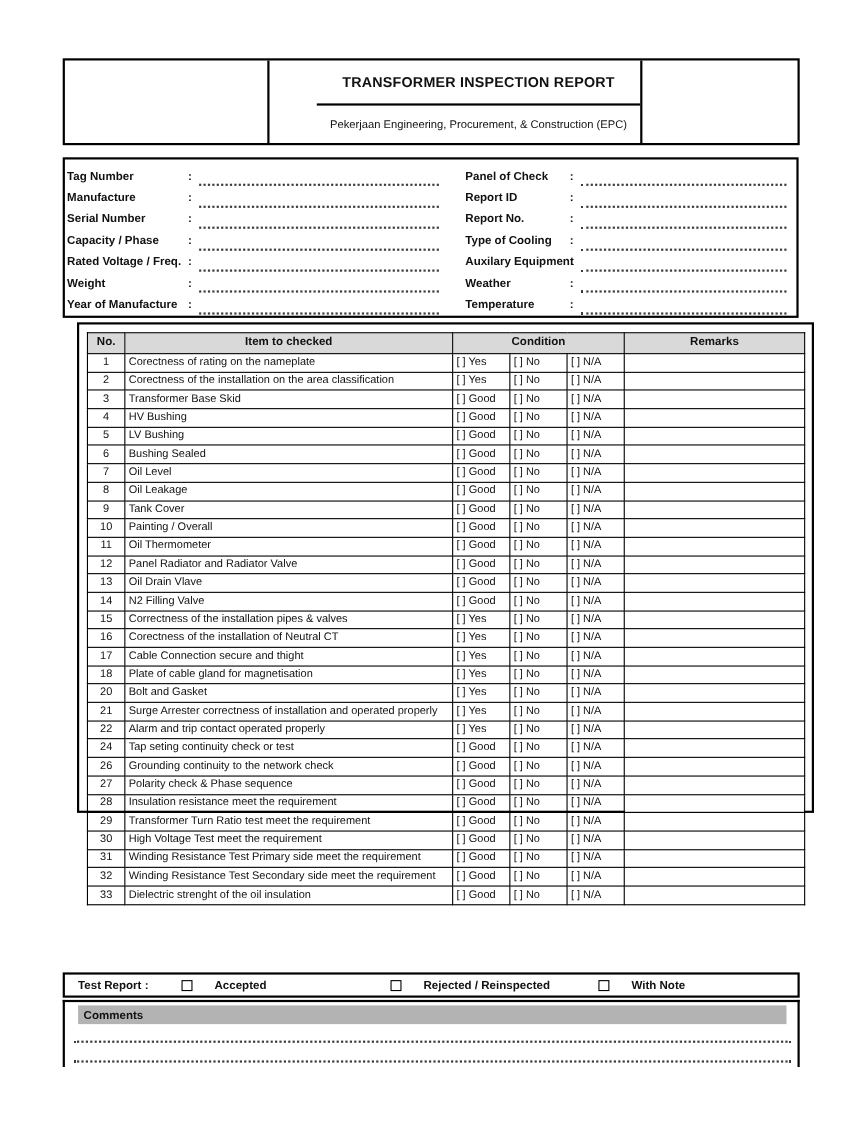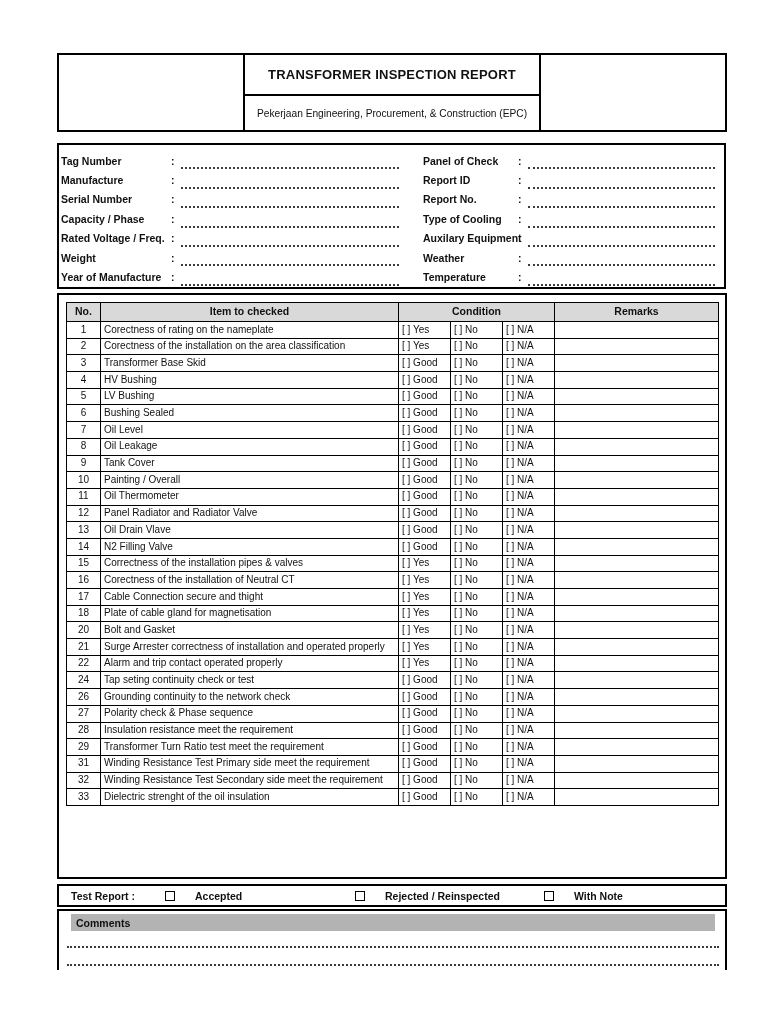--- a/index.html
+++ b/index.html
@@ -1,20 +1,20 @@
 <!DOCTYPE html>
 <html><head>
 <meta charset="utf-8">
 <style>
   * { margin:0; padding:0; box-sizing:border-box; }
   html,body { width:768px; height:1024px; background:#ffffff; font-family:"Liberation Sans", sans-serif; color:#111; }
   .page { position:relative; width:768px; height:1024px; background:#fff; overflow:hidden; }
 
   
-  .header-box { position:absolute; left:57px; top:53px; width:670px; height:79px; border:2px solid #000; display:flex; }
+  .header-box { position:absolute; left:57px; top:53px; width:670px; height:79px; border:2px solid #000; display:flex;gap:43px; }
   .hcell-left { width:186px; border-right:2px solid #000; }
   .hcell-center { width:296px; display:flex; flex-direction:column; border-right:2px solid #000; }
   .hcell-right { flex:1; }
   .title-row { flex:1.15; display:flex; align-items:center; justify-content:center; border-bottom:2px solid #000; }
   .subtitle-row { flex:1; display:flex; align-items:center; justify-content:center; }
   .report-title { font-size:13px; font-weight:bold; letter-spacing:.2px; }
   .report-subtitle { font-size:10.2px; white-space:nowrap; }
 
   
   .fields-box { position:absolute; left:57px; top:143px; width:669px; height:146px; border:2px solid #000; }
@@ -22,21 +22,21 @@
   #fields-left { left:2px; width:338px; }
   #fields-right { left:364px; width:292px; }
   .field-row { height:19.4px; display:flex; align-items:center; }
   .field-label { font-size:10.5px; font-weight:bold; white-space:nowrap; flex:0 0 auto; }
   #fields-left .field-label { width:110px; }
   #fields-right .field-label { width:95px; }
   .field-colon { font-size:10.5px; font-weight:bold; width:10px; }
   .field-line { flex:1; height:0; border-bottom:2px dotted #3c3c3c; align-self:flex-end; margin-bottom:1px; }
 
   
-  .table-box { position:absolute; left:57px; top:293px; width:670px; height:586px; border:2px solid #000; padding:7px 7px; }
+  .table-box { position:absolute; left:70px; top:293px; width:670px; height:446px; border:2px solid #000; padding:7px 7px; }
   table.checklist { width:652px; border-collapse:collapse; table-layout:fixed; }
   table.checklist th, table.checklist td { border:1px solid #000; font-size:10px; padding:0 3px; height:16.7px; line-height:1.05; overflow:hidden; white-space:nowrap; vertical-align:middle; }
   table.checklist th { height:19px; background:#d9d9d9; font-weight:bold; font-size:10.5px; text-align:center; }
   td.col-no { text-align:center; }
   td.col-cond { white-space:pre; }
   td.col-remarks { background:#fff; }
 
   
   .testreport-box { position:absolute; left:57px; top:884px; width:670px; height:23px; border:2px solid #000; }
   .tr-label { position:absolute; left:12px; top:50%; transform:translateY(-50%); font-size:10.5px; font-weight:bold; white-space:nowrap; }
@@ -367,20 +367,28 @@
           </tr>
           <tr>
             <td class="col-no">29</td>
             <td class="col-item">Transformer Turn Ratio test meet the requirement</td>
             <td class="col-cond">[  ] Good</td>
             <td class="col-cond">[  ] No</td>
             <td class="col-cond">[  ] N/A</td>
             <td class="col-remarks"></td>
           </tr>
           <tr>
+            <td class="col-no">30</td>
+            <td class="col-item">High Voltage Test meet the requirement</td>
+            <td class="col-cond">[  ] Good</td>
+            <td class="col-cond">[  ] No</td>
+            <td class="col-cond">[  ] N/A</td>
+            <td class="col-remarks"></td>
+          </tr>
+          <tr>
             <td class="col-no">31</td>
             <td class="col-item">Winding Resistance Test Primary side meet the requirement</td>
             <td class="col-cond">[  ] Good</td>
             <td class="col-cond">[  ] No</td>
             <td class="col-cond">[  ] N/A</td>
             <td class="col-remarks"></td>
           </tr>
           <tr>
             <td class="col-no">32</td>
             <td class="col-item">Winding Resistance Test Secondary side meet the requirement</td>

